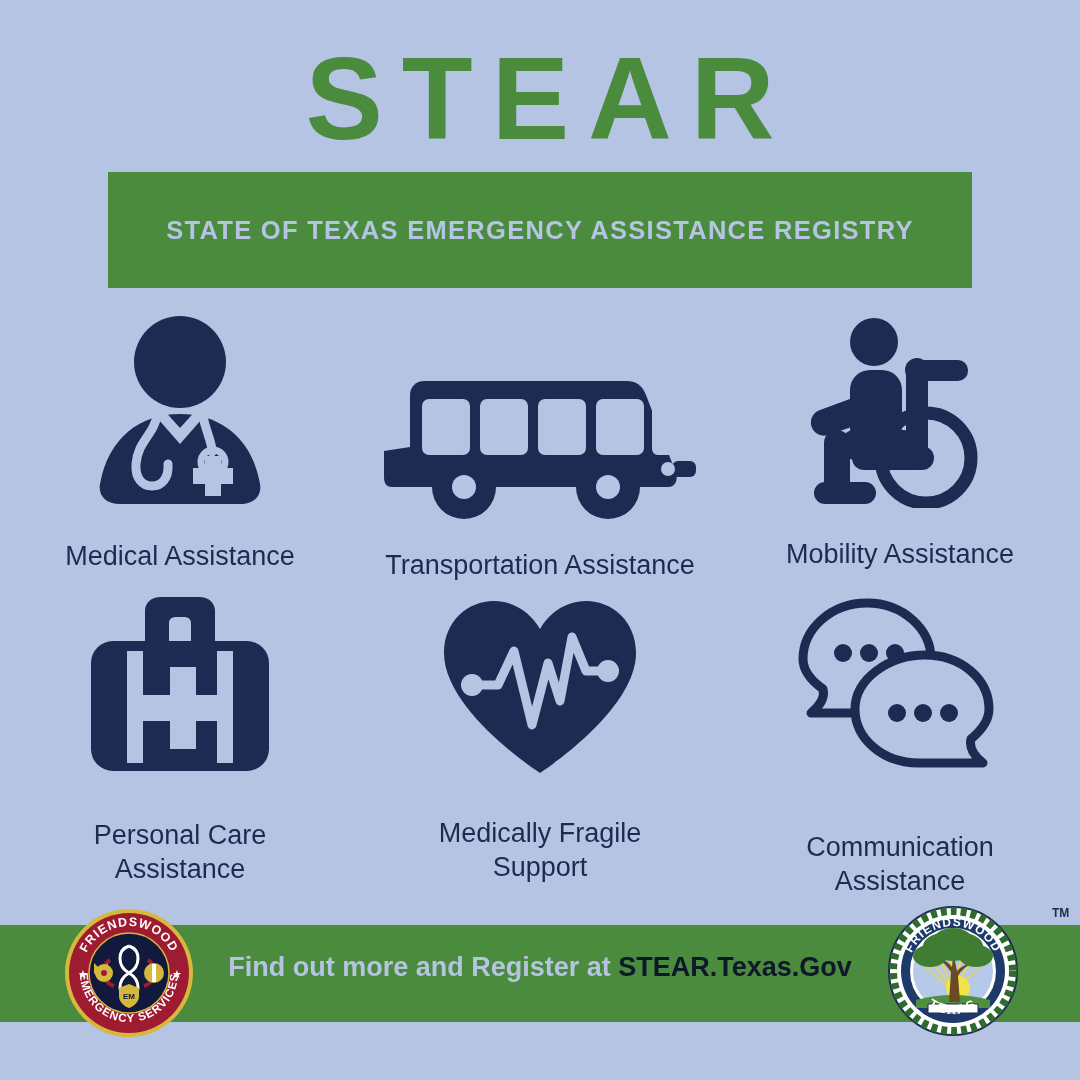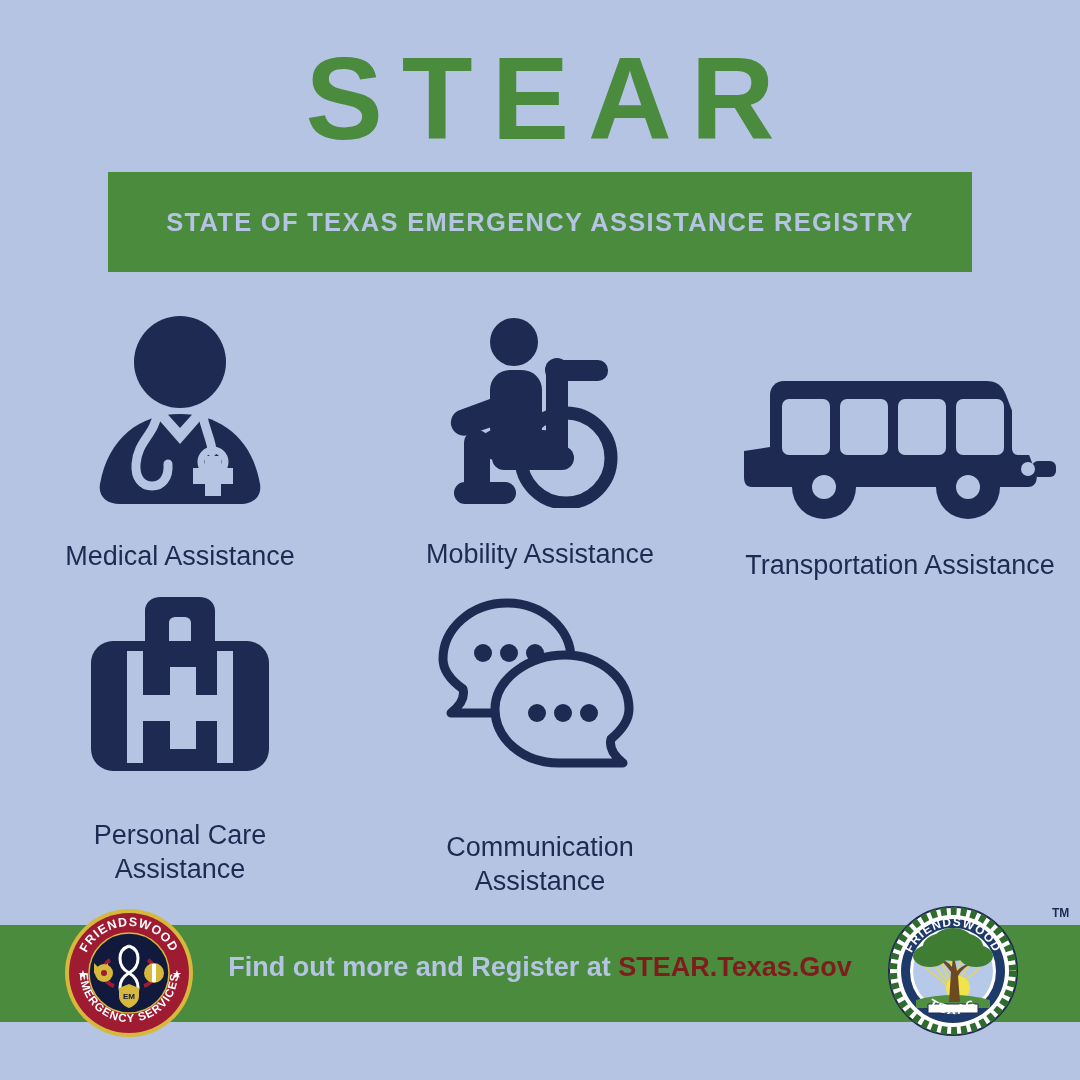--- a/index.html
+++ b/index.html
@@ -32,21 +32,21 @@
     color: #4a8b3e;
     user-select: none;
   }
 
   
   .subtitle-banner {
     position: absolute;
     left: 108px;
     top: 172px;
     width: 864px;
-    height: 100px;
+    height: 116px;
     background: #4a8b3e;
     display: flex;
     align-items: center;
     justify-content: center;
   }
   .subtitle-text {
     color: #b6c4e4;
     font-size: 25.5px;
     font-weight: 700;
     letter-spacing: 1.3px;
@@ -111,21 +111,21 @@
     left: 0;
     top: 952px;
     width: 1080px;
     text-align: center;
     font-size: 27px;
     font-weight: 700;
     color: #b6c4e4;
     white-space: nowrap;
   }
   .footer-text .url {
-    color: #7f1d1d;
+    color: #0f172a;
     margin-top: 12px;
   }
 
   .badge {
     position: absolute;
     width: 134px;
     height: 134px;
   }
   .badge-left  { left: 62px;  top: 906px; }
   .badge-right { left: 886px; top: 904px; }
@@ -169,52 +169,20 @@
           <path d="M78 96 C 74 120, 58 124, 56 148 C 55 162, 62 170, 72 170 C 82 170, 89 162, 88 148" fill="none" stroke="#b6c4e4" stroke-width="9" stroke-linecap="round"></path>
           <path d="M122 96 C 126 118, 132 124, 132 136" fill="none" stroke="#b6c4e4" stroke-width="9" stroke-linecap="round"></path>
           <circle cx="133" cy="146" r="12" fill="none" stroke="#b6c4e4" stroke-width="7"></circle>
 
           <path d="M113 152 h12 v-12 h16 v12 h12 v16 h-12 v12 h-16 v-12 h-12 Z" fill="#b6c4e4"></path>
         </svg>
       </div>
       <div class="cell-label">Medical Assistance</div>
     </div>
 
-    <div class="cell r1 c-mobility">
-      <div class="icon-wrap">
-        <svg width="196" height="190" viewBox="0 0 196 190">
-          <g fill="#1e2a51">
-
-            <circle cx="72" cy="24" r="24"></circle>
-
-            <rect x="48" y="52" width="52" height="78" rx="20"></rect>
-
-            <path d="M56 78 L18 92 a13 13 0 0 0 8 25 L 70 102 Z"></path>
-            <rect x="14" y="90" width="26" height="26" rx="13"></rect>
-
-            <rect x="38" y="112" width="78" height="30" rx="15"></rect>
-
-            <rect x="22" y="112" width="26" height="72" rx="13"></rect>
-
-            <rect x="12" y="164" width="62" height="22" rx="11"></rect>
-
-            <rect x="50" y="128" width="82" height="24" rx="12"></rect>
-
-            <rect x="104" y="42" width="22" height="106" rx="11"></rect>
-
-            <rect x="104" y="42" width="62" height="21" rx="10"></rect>
-            <circle cx="115" cy="52" r="12"></circle>
-
-            <circle cx="124" cy="140" r="45" fill="none" stroke="#1e2a51" stroke-width="13"></circle>
-          </g>
-        </svg>
-      </div>
-      <div class="cell-label">Mobility Assistance</div>
-    </div>
-
     <div class="cell r1 c-transportation">
       <div class="icon-wrap">
         <svg width="320" height="150" viewBox="0 0 320 150">
           <g fill="#1e2a51">
 
             <path d="M30 18
                      C 30 10, 36 4, 44 4
                      L 246 4
                      C 256 4, 262 8, 266 18
                      L 296 96
@@ -242,20 +210,52 @@
             <path d="M272 24 C 272 20, 275 18, 279 19 L 288 22 L 300 70 C 301 75, 298 78, 293 78 L 278 78 C 274 78, 272 75, 272 71 Z"></path>
 
             <path d="M282 88 a9 9 0 0 1 9 9 a9 9 0 0 1 -9 -9 Z"></path>
             <circle cx="288" cy="92" r="7"></circle>
           </g>
         </svg>
       </div>
       <div class="cell-label">Transportation Assistance</div>
     </div>
 
+    <div class="cell r1 c-mobility">
+      <div class="icon-wrap">
+        <svg width="196" height="190" viewBox="0 0 196 190">
+          <g fill="#1e2a51">
+
+            <circle cx="72" cy="24" r="24"></circle>
+
+            <rect x="48" y="52" width="52" height="78" rx="20"></rect>
+
+            <path d="M56 78 L18 92 a13 13 0 0 0 8 25 L 70 102 Z"></path>
+            <rect x="14" y="90" width="26" height="26" rx="13"></rect>
+
+            <rect x="38" y="112" width="78" height="30" rx="15"></rect>
+
+            <rect x="22" y="112" width="26" height="72" rx="13"></rect>
+
+            <rect x="12" y="164" width="62" height="22" rx="11"></rect>
+
+            <rect x="50" y="128" width="82" height="24" rx="12"></rect>
+
+            <rect x="104" y="42" width="22" height="106" rx="11"></rect>
+
+            <rect x="104" y="42" width="62" height="21" rx="10"></rect>
+            <circle cx="115" cy="52" r="12"></circle>
+
+            <circle cx="124" cy="140" r="45" fill="none" stroke="#1e2a51" stroke-width="13"></circle>
+          </g>
+        </svg>
+      </div>
+      <div class="cell-label">Mobility Assistance</div>
+    </div>
+
     <div class="cell r2 c-personal">
       <div class="icon-wrap">
         <svg width="190" height="178" viewBox="0 0 190 178">
           <g fill="#1e2a51">
 
             <path d="M60 14 C 60 6, 66 0, 76 0 L 114 0 C 124 0, 130 6, 130 14 L 130 52 L 106 52 L 106 26 C 106 22, 103 20, 99 20 L 91 20 C 87 20, 84 22, 84 26 L 84 52 L 60 52 Z"></path>
 
             <rect x="6" y="44" width="178" height="130" rx="22"></rect>
           </g>
 
@@ -264,20 +264,39 @@
             <rect x="132" y="54" width="16" height="112"></rect>
 
             <path d="M82 78 h26 v28 h28 v26 h-28 v28 h-26 v-28 h-28 v-26 h28 Z" transform="translate(3,-8)"></path>
           </g>
         </svg>
       </div>
       <div class="cell-label">Personal Care
 Assistance</div>
     </div>
 
+    <div class="cell r2 c-fragile">
+      <div class="icon-wrap">
+        <svg width="208" height="180" viewBox="0 0 208 180">
+          <path d="M104 176
+                   C 104 176, 8 114, 8 56
+                   C 8 24, 32 4, 58 4
+                   C 80 4, 96 18, 104 32
+                   C 112 18, 128 4, 150 4
+                   C 176 4, 200 24, 200 56
+                   C 200 114, 104 176, 104 176 Z" fill="#1e2a51"></path>
+
+          <polyline points="38,88 62,88 78,54 96,128 112,66 124,104 136,40 150,74 170,74" fill="none" stroke="#b6c4e4" stroke-width="9" stroke-linecap="round" stroke-linejoin="round"></polyline>
+          <circle cx="36" cy="88" r="11" fill="#b6c4e4"></circle>
+          <circle cx="172" cy="74" r="11" fill="#b6c4e4"></circle>
+        </svg>
+      </div>
+      <div class="cell-label">Medically Fragile
+Support</div>
+    </div>
 
     <div class="cell r2 c-comm">
       <div class="icon-wrap">
         <svg width="206" height="176" viewBox="0 0 206 176">
           <g fill="none" stroke="#1e2a51" stroke-width="9" stroke-linejoin="round" stroke-linecap="round">
 
             <path d="M70 6
                      C 106 6, 134 32, 134 62
                      C 134 92, 106 116, 70 116
                      L 14 116

